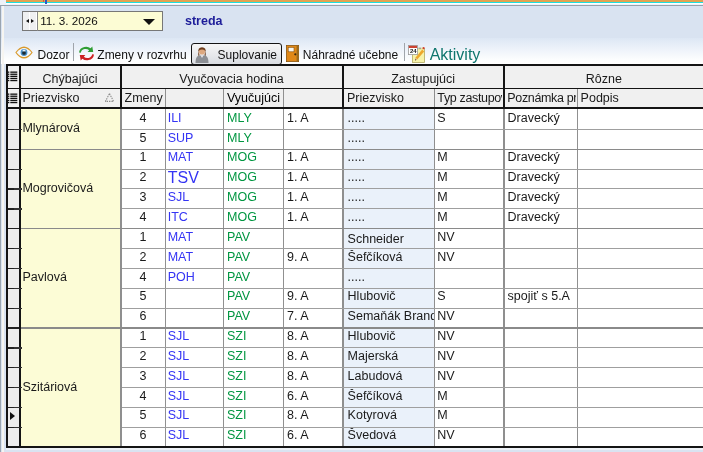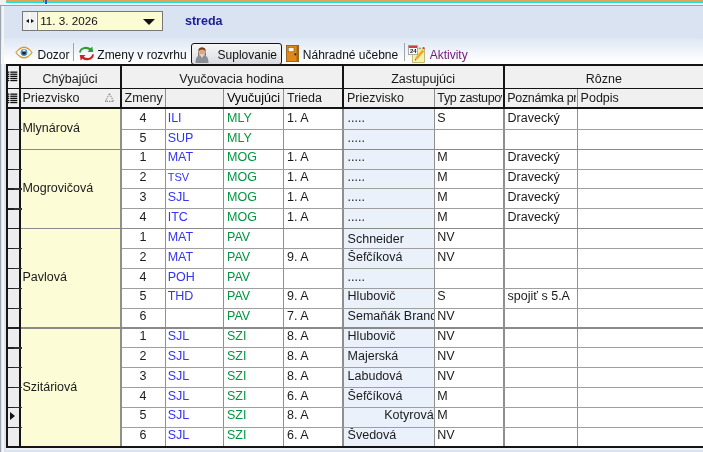--- a/index.html
+++ b/index.html
@@ -25,21 +25,21 @@
 <div style="position:absolute;left:0;top:37.5px;width:703px;height:26.5px;background:linear-gradient(#dde7f4 0%,#eef3fa 45%,#fdfefe 85%,#ffffff 100%);"></div>
 <div style="position:absolute;left:0;top:5.7px;width:0.8px;height:446px;background:#9aa5b1;"></div>
 <div style="position:absolute;left:2px;top:5.7px;width:1.5px;height:446px;background:#f6f5f1;"></div>
 <div style="position:absolute;left:37.5px;top:47.6px;height:14px;font-size:12px;line-height:14px;color:#111;white-space:nowrap;">Dozor</div>
 <div style="position:absolute;left:72.7px;top:42.5px;width:1px;height:18px;background:#a0a5ab;"></div>
 <div style="position:absolute;left:97.3px;top:47.6px;height:14px;font-size:12px;line-height:14px;color:#111;white-space:nowrap;">Zmeny v rozvrhu</div>
 <div style="position:absolute;left:191.2px;top:43px;width:91px;height:22px;background:linear-gradient(#f6f6f6,#dadde2);border:1.7px solid #141414;border-radius:3px;"></div>
 <div style="position:absolute;left:217.6px;top:47.6px;height:14px;font-size:12px;line-height:14px;color:#111;white-space:nowrap;">Suplovanie</div>
 <div style="position:absolute;left:302.8px;top:47.6px;height:14px;font-size:12px;line-height:14px;color:#111;white-space:nowrap;">Náhradné učebne</div>
 <div style="position:absolute;left:404px;top:42.5px;width:1px;height:18px;background:#a0a5ab;"></div>
-<div style="position:absolute;left:429.7px;top:47.6px;height:14px;font-size:12px;line-height:14px;color:#701a75;white-space:nowrap;">Aktivity</div>
+<div style="position:absolute;left:429.7px;top:47.6px;height:14px;font-size:16px;line-height:14px;color:#0f766e;white-space:nowrap;">Aktivity</div>
 <div style="position:absolute;left:14.8px;top:45.7px;width:18px;height:13px;">
       <svg width="18" height="13" viewBox="0 0 18 13">
         <path d="M0.3,6.5 Q4.5,0.4 9,0.4 Q13.5,0.4 17.7,6.5 Q13.5,12.6 9,12.6 Q4.5,12.6 0.3,6.5 Z" fill="#d9992b"></path>
         <path d="M1.6,6.5 Q5.3,1.9 9,1.9 Q12.7,1.9 16.4,6.5 Q12.7,11.1 9,11.1 Q5.3,11.1 1.6,6.5 Z" fill="#f2f8ff"></path>
         <circle cx="9" cy="6.5" r="3.4" fill="#4a90c8"></circle>
         <circle cx="9" cy="6.9" r="1.9" fill="#1d2b33"></circle>
         <rect x="7.7" y="3.7" width="2.7" height="1.7" fill="#e6f1fa"></rect>
       </svg>
     </div>
 <div style="position:absolute;left:77.6px;top:45.2px;width:17px;height:17px;">
@@ -179,21 +179,20 @@
       </svg>
     </div>
 <div style="position:absolute;left:9.8px;top:412.4px;width:0;height:0;border-top:4.3px solid transparent;border-bottom:4.3px solid transparent;border-left:5.6px solid #111;"></div>
 <div style="position:absolute;left:20.50px;top:71.50px;width:99.00px;height:15px;font-size:12.5px;line-height:15px;color:#1a1a1a;white-space:nowrap;text-align:center;">Chýbajúci</div>
 <div style="position:absolute;left:121.50px;top:71.50px;width:220.10px;height:15px;font-size:12.5px;line-height:15px;color:#1a1a1a;white-space:nowrap;text-align:center;">Vyučovacia hodina</div>
 <div style="position:absolute;left:343.60px;top:71.50px;width:159.10px;height:15px;font-size:12.5px;line-height:15px;color:#1a1a1a;white-space:nowrap;text-align:center;">Zastupujúci</div>
 <div style="position:absolute;left:504.70px;top:71.50px;width:198.30px;height:15px;font-size:12.5px;line-height:15px;color:#1a1a1a;white-space:nowrap;text-align:center;">Rôzne</div>
 <div style="position:absolute;left:22.50px;top:91.40px;width:160px;height:15px;font-size:12.5px;line-height:15px;color:#1a1a1a;white-space:nowrap;overflow:hidden;">Priezvisko</div>
 <div style="position:absolute;left:124.50px;top:91.40px;width:160px;height:15px;font-size:12.5px;line-height:15px;color:#1a1a1a;white-space:nowrap;overflow:hidden;">Zmeny</div>
 <div style="position:absolute;left:227.00px;top:91.40px;width:160px;height:15px;font-size:12.5px;line-height:15px;color:#000000;white-space:nowrap;overflow:hidden;">Vyučujúci</div>
-<div style="position:absolute;left:287.00px;top:91.40px;width:160px;height:15px;font-size:12.5px;line-height:15px;color:#1a1a1a;white-space:nowrap;overflow:hidden;">Trieda</div>
 <div style="position:absolute;left:347.00px;top:91.40px;width:160px;height:15px;font-size:12.5px;line-height:15px;color:#1a1a1a;white-space:nowrap;overflow:hidden;">Priezvisko</div>
 <div style="position:absolute;left:437.30px;top:91.40px;width:65px;height:15px;font-size:12.5px;line-height:15px;color:#1a1a1a;white-space:nowrap;overflow:hidden;letter-spacing:-0.35px;">Typ zastupov</div>
 <div style="position:absolute;left:507.30px;top:91.40px;width:69px;height:15px;font-size:12.5px;line-height:15px;color:#1a1a1a;white-space:nowrap;overflow:hidden;letter-spacing:-0.35px;">Poznámka pre</div>
 <div style="position:absolute;left:580.60px;top:91.40px;width:160px;height:15px;font-size:12.5px;line-height:15px;color:#1a1a1a;white-space:nowrap;overflow:hidden;">Podpis</div>
 <div style="position:absolute;left:104.5px;top:93.2px;width:9px;height:9px;">
       <svg width="9" height="9" viewBox="0 0 9 9">
         <polygon points="4.5,0.6 8.6,8.4 0.4,8.4" fill="none" stroke="#8a8a8a" stroke-width="1.1" stroke-dasharray="1.4,1"></polygon>
       </svg>
     </div>
 <div style="position:absolute;left:121.50px;top:110.70px;width:43.20px;height:15px;font-size:12.5px;line-height:15px;color:#1a1a1a;white-space:nowrap;text-align:center;">4</div>
@@ -208,21 +207,21 @@
 <div style="position:absolute;left:227.00px;top:130.55px;width:160px;height:15px;font-size:12.5px;line-height:15px;color:#1a1a1a;white-space:nowrap;overflow:hidden;color:#009640;">MLY</div>
 <div style="position:absolute;left:347.60px;top:130.55px;width:86px;height:15px;font-size:12.5px;line-height:15px;color:#1a1a1a;white-space:nowrap;overflow:hidden;">.....</div>
 <div style="position:absolute;left:121.50px;top:150.40px;width:43.20px;height:15px;font-size:12.5px;line-height:15px;color:#1a1a1a;white-space:nowrap;text-align:center;">1</div>
 <div style="position:absolute;left:167.70px;top:150.40px;width:160px;height:15px;font-size:12.5px;line-height:15px;color:#1a1a1a;white-space:nowrap;overflow:hidden;color:#3434f4;">MAT</div>
 <div style="position:absolute;left:227.00px;top:150.40px;width:160px;height:15px;font-size:12.5px;line-height:15px;color:#1a1a1a;white-space:nowrap;overflow:hidden;color:#009640;">MOG</div>
 <div style="position:absolute;left:287.00px;top:150.40px;width:160px;height:15px;font-size:12.5px;line-height:15px;color:#1a1a1a;white-space:nowrap;overflow:hidden;">1. A</div>
 <div style="position:absolute;left:347.60px;top:150.40px;width:86px;height:15px;font-size:12.5px;line-height:15px;color:#1a1a1a;white-space:nowrap;overflow:hidden;">.....</div>
 <div style="position:absolute;left:437.30px;top:150.40px;width:160px;height:15px;font-size:12.5px;line-height:15px;color:#1a1a1a;white-space:nowrap;overflow:hidden;">M</div>
 <div style="position:absolute;left:507.60px;top:150.40px;width:160px;height:15px;font-size:12.5px;line-height:15px;color:#1a1a1a;white-space:nowrap;overflow:hidden;">Dravecký</div>
 <div style="position:absolute;left:121.50px;top:170.25px;width:43.20px;height:15px;font-size:12.5px;line-height:15px;color:#1a1a1a;white-space:nowrap;text-align:center;">2</div>
-<div style="position:absolute;left:167.70px;top:170.25px;width:160px;height:15px;font-size:11px;line-height:15px;color:#1a1a1a;white-space:nowrap;overflow:hidden;color:#3434f4;">TSV</div>
+<div style="position:absolute;left:167.70px;top:170.25px;width:160px;height:15px;font-size:16px;line-height:15px;color:#1a1a1a;white-space:nowrap;overflow:hidden;color:#3434f4;">TSV</div>
 <div style="position:absolute;left:227.00px;top:170.25px;width:160px;height:15px;font-size:12.5px;line-height:15px;color:#1a1a1a;white-space:nowrap;overflow:hidden;color:#009640;">MOG</div>
 <div style="position:absolute;left:287.00px;top:170.25px;width:160px;height:15px;font-size:12.5px;line-height:15px;color:#1a1a1a;white-space:nowrap;overflow:hidden;">1. A</div>
 <div style="position:absolute;left:347.60px;top:170.25px;width:86px;height:15px;font-size:12.5px;line-height:15px;color:#1a1a1a;white-space:nowrap;overflow:hidden;">.....</div>
 <div style="position:absolute;left:437.30px;top:170.25px;width:160px;height:15px;font-size:12.5px;line-height:15px;color:#1a1a1a;white-space:nowrap;overflow:hidden;">M</div>
 <div style="position:absolute;left:507.60px;top:170.25px;width:160px;height:15px;font-size:12.5px;line-height:15px;color:#1a1a1a;white-space:nowrap;overflow:hidden;">Dravecký</div>
 <div style="position:absolute;left:121.50px;top:190.10px;width:43.20px;height:15px;font-size:12.5px;line-height:15px;color:#1a1a1a;white-space:nowrap;text-align:center;">3</div>
 <div style="position:absolute;left:167.70px;top:190.10px;width:160px;height:15px;font-size:12.5px;line-height:15px;color:#1a1a1a;white-space:nowrap;overflow:hidden;color:#3434f4;">SJL</div>
 <div style="position:absolute;left:227.00px;top:190.10px;width:160px;height:15px;font-size:12.5px;line-height:15px;color:#1a1a1a;white-space:nowrap;overflow:hidden;color:#009640;">MOG</div>
 <div style="position:absolute;left:287.00px;top:190.10px;width:160px;height:15px;font-size:12.5px;line-height:15px;color:#1a1a1a;white-space:nowrap;overflow:hidden;">1. A</div>
 <div style="position:absolute;left:347.60px;top:190.10px;width:86px;height:15px;font-size:12.5px;line-height:15px;color:#1a1a1a;white-space:nowrap;overflow:hidden;">.....</div>
@@ -244,21 +243,20 @@
 <div style="position:absolute;left:167.70px;top:249.65px;width:160px;height:15px;font-size:12.5px;line-height:15px;color:#1a1a1a;white-space:nowrap;overflow:hidden;color:#3434f4;">MAT</div>
 <div style="position:absolute;left:227.00px;top:249.65px;width:160px;height:15px;font-size:12.5px;line-height:15px;color:#1a1a1a;white-space:nowrap;overflow:hidden;color:#009640;">PAV</div>
 <div style="position:absolute;left:287.00px;top:249.65px;width:160px;height:15px;font-size:12.5px;line-height:15px;color:#1a1a1a;white-space:nowrap;overflow:hidden;">9. A</div>
 <div style="position:absolute;left:347.60px;top:249.65px;width:86px;height:15px;font-size:12.5px;line-height:15px;color:#1a1a1a;white-space:nowrap;overflow:hidden;">Šefčíková</div>
 <div style="position:absolute;left:437.30px;top:249.65px;width:160px;height:15px;font-size:12.5px;line-height:15px;color:#1a1a1a;white-space:nowrap;overflow:hidden;">NV</div>
 <div style="position:absolute;left:121.50px;top:269.50px;width:43.20px;height:15px;font-size:12.5px;line-height:15px;color:#1a1a1a;white-space:nowrap;text-align:center;">4</div>
 <div style="position:absolute;left:167.70px;top:269.50px;width:160px;height:15px;font-size:12.5px;line-height:15px;color:#1a1a1a;white-space:nowrap;overflow:hidden;color:#3434f4;">POH</div>
 <div style="position:absolute;left:227.00px;top:269.50px;width:160px;height:15px;font-size:12.5px;line-height:15px;color:#1a1a1a;white-space:nowrap;overflow:hidden;color:#009640;">PAV</div>
 <div style="position:absolute;left:347.60px;top:269.50px;width:86px;height:15px;font-size:12.5px;line-height:15px;color:#1a1a1a;white-space:nowrap;overflow:hidden;">.....</div>
 <div style="position:absolute;left:121.50px;top:289.35px;width:43.20px;height:15px;font-size:12.5px;line-height:15px;color:#1a1a1a;white-space:nowrap;text-align:center;">5</div>
-<div style="position:absolute;left:167.70px;top:289.35px;width:160px;height:15px;font-size:12.5px;line-height:15px;color:#1a1a1a;white-space:nowrap;overflow:hidden;color:#3434f4;">THD</div>
 <div style="position:absolute;left:227.00px;top:289.35px;width:160px;height:15px;font-size:12.5px;line-height:15px;color:#1a1a1a;white-space:nowrap;overflow:hidden;color:#009640;">PAV</div>
 <div style="position:absolute;left:287.00px;top:289.35px;width:160px;height:15px;font-size:12.5px;line-height:15px;color:#1a1a1a;white-space:nowrap;overflow:hidden;">9. A</div>
 <div style="position:absolute;left:347.60px;top:289.35px;width:86px;height:15px;font-size:12.5px;line-height:15px;color:#1a1a1a;white-space:nowrap;overflow:hidden;">Hlubovič</div>
 <div style="position:absolute;left:437.30px;top:289.35px;width:160px;height:15px;font-size:12.5px;line-height:15px;color:#1a1a1a;white-space:nowrap;overflow:hidden;">S</div>
 <div style="position:absolute;left:507.60px;top:289.35px;width:160px;height:15px;font-size:12.5px;line-height:15px;color:#1a1a1a;white-space:nowrap;overflow:hidden;">spojiť s 5.A</div>
 <div style="position:absolute;left:121.50px;top:309.20px;width:43.20px;height:15px;font-size:12.5px;line-height:15px;color:#1a1a1a;white-space:nowrap;text-align:center;">6</div>
 <div style="position:absolute;left:227.00px;top:309.20px;width:160px;height:15px;font-size:12.5px;line-height:15px;color:#1a1a1a;white-space:nowrap;overflow:hidden;color:#009640;">PAV</div>
 <div style="position:absolute;left:287.00px;top:309.20px;width:160px;height:15px;font-size:12.5px;line-height:15px;color:#1a1a1a;white-space:nowrap;overflow:hidden;">7. A</div>
 <div style="position:absolute;left:347.60px;top:309.20px;width:86px;height:15px;font-size:12.5px;line-height:15px;color:#1a1a1a;white-space:nowrap;overflow:hidden;">Semaňák Brandob</div>
 <div style="position:absolute;left:437.30px;top:309.20px;width:160px;height:15px;font-size:12.5px;line-height:15px;color:#1a1a1a;white-space:nowrap;overflow:hidden;">NV</div>
@@ -283,21 +281,21 @@
 <div style="position:absolute;left:121.50px;top:388.60px;width:43.20px;height:15px;font-size:12.5px;line-height:15px;color:#1a1a1a;white-space:nowrap;text-align:center;">4</div>
 <div style="position:absolute;left:167.70px;top:388.60px;width:160px;height:15px;font-size:12.5px;line-height:15px;color:#1a1a1a;white-space:nowrap;overflow:hidden;color:#3434f4;">SJL</div>
 <div style="position:absolute;left:227.00px;top:388.60px;width:160px;height:15px;font-size:12.5px;line-height:15px;color:#1a1a1a;white-space:nowrap;overflow:hidden;color:#009640;">SZI</div>
 <div style="position:absolute;left:287.00px;top:388.60px;width:160px;height:15px;font-size:12.5px;line-height:15px;color:#1a1a1a;white-space:nowrap;overflow:hidden;">6. A</div>
 <div style="position:absolute;left:347.60px;top:388.60px;width:86px;height:15px;font-size:12.5px;line-height:15px;color:#1a1a1a;white-space:nowrap;overflow:hidden;">Šefčíková</div>
 <div style="position:absolute;left:437.30px;top:388.60px;width:160px;height:15px;font-size:12.5px;line-height:15px;color:#1a1a1a;white-space:nowrap;overflow:hidden;">M</div>
 <div style="position:absolute;left:121.50px;top:408.45px;width:43.20px;height:15px;font-size:12.5px;line-height:15px;color:#1a1a1a;white-space:nowrap;text-align:center;">5</div>
 <div style="position:absolute;left:167.70px;top:408.45px;width:160px;height:15px;font-size:12.5px;line-height:15px;color:#1a1a1a;white-space:nowrap;overflow:hidden;color:#3434f4;">SJL</div>
 <div style="position:absolute;left:227.00px;top:408.45px;width:160px;height:15px;font-size:12.5px;line-height:15px;color:#1a1a1a;white-space:nowrap;overflow:hidden;color:#009640;">SZI</div>
 <div style="position:absolute;left:287.00px;top:408.45px;width:160px;height:15px;font-size:12.5px;line-height:15px;color:#1a1a1a;white-space:nowrap;overflow:hidden;">8. A</div>
-<div style="position:absolute;left:347.60px;top:408.45px;width:86px;height:15px;font-size:12.5px;line-height:15px;color:#1a1a1a;white-space:nowrap;overflow:hidden;text-align:right;">Kotyrová</div>
+<div style="position:absolute;left:347.60px;top:408.45px;width:86px;height:15px;font-size:12.5px;line-height:15px;color:#1a1a1a;white-space:nowrap;overflow:hidden;">Kotyrová</div>
 <div style="position:absolute;left:437.30px;top:408.45px;width:160px;height:15px;font-size:12.5px;line-height:15px;color:#1a1a1a;white-space:nowrap;overflow:hidden;">M</div>
 <div style="position:absolute;left:121.50px;top:428.30px;width:43.20px;height:15px;font-size:12.5px;line-height:15px;color:#1a1a1a;white-space:nowrap;text-align:center;">6</div>
 <div style="position:absolute;left:167.70px;top:428.30px;width:160px;height:15px;font-size:12.5px;line-height:15px;color:#1a1a1a;white-space:nowrap;overflow:hidden;color:#3434f4;">SJL</div>
 <div style="position:absolute;left:227.00px;top:428.30px;width:160px;height:15px;font-size:12.5px;line-height:15px;color:#1a1a1a;white-space:nowrap;overflow:hidden;color:#009640;">SZI</div>
 <div style="position:absolute;left:287.00px;top:428.30px;width:160px;height:15px;font-size:12.5px;line-height:15px;color:#1a1a1a;white-space:nowrap;overflow:hidden;">6. A</div>
 <div style="position:absolute;left:347.60px;top:428.30px;width:86px;height:15px;font-size:12.5px;line-height:15px;color:#1a1a1a;white-space:nowrap;overflow:hidden;">Švedová</div>
 <div style="position:absolute;left:437.30px;top:428.30px;width:160px;height:15px;font-size:12.5px;line-height:15px;color:#1a1a1a;white-space:nowrap;overflow:hidden;">NV</div>
 <div style="position:absolute;left:22.40px;top:121.45px;width:160px;height:15px;font-size:12.5px;line-height:15px;color:#1a1a1a;white-space:nowrap;overflow:hidden;">Mlynárová</div>
 <div style="position:absolute;left:22.40px;top:181.00px;width:160px;height:15px;font-size:12.5px;line-height:15px;color:#1a1a1a;white-space:nowrap;overflow:hidden;">Mogrovičová</div>
 <div style="position:absolute;left:22.40px;top:270.33px;width:160px;height:15px;font-size:12.5px;line-height:15px;color:#1a1a1a;white-space:nowrap;overflow:hidden;">Pavlová</div>

